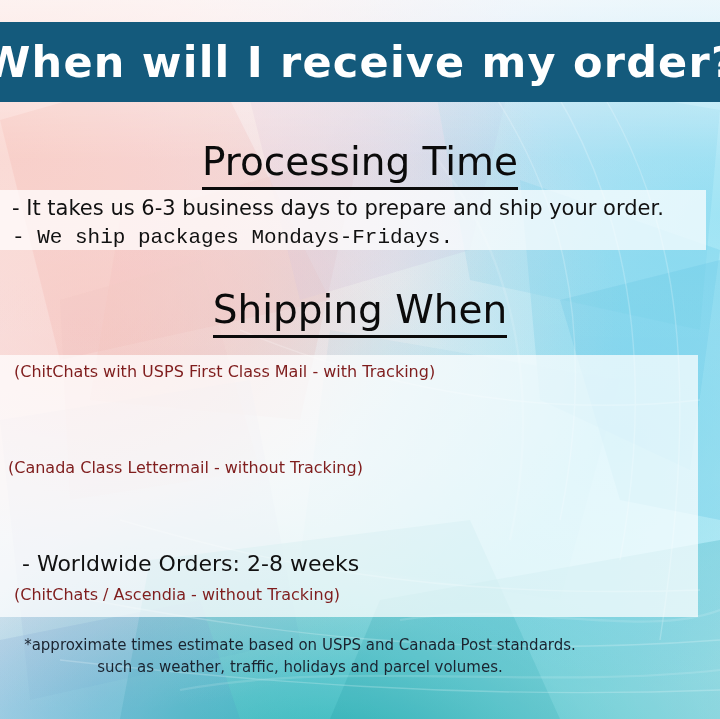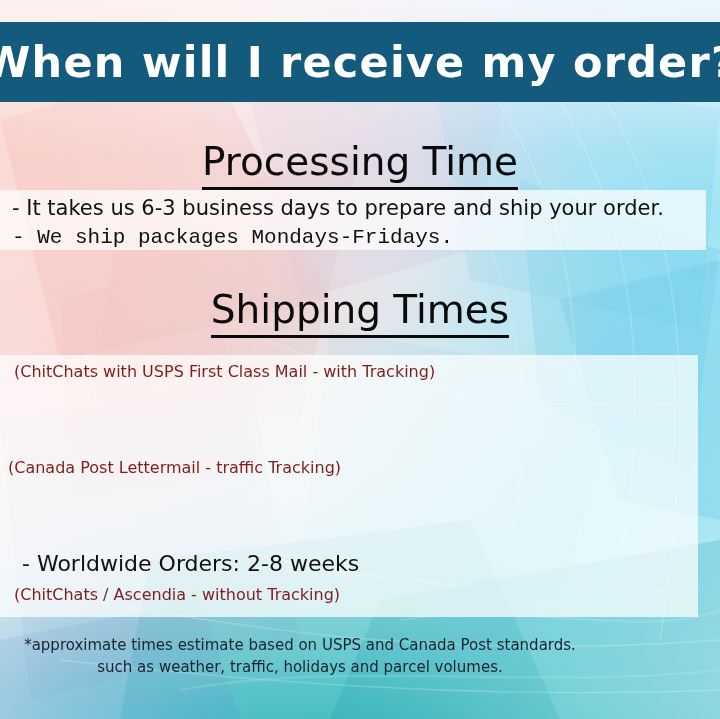--- a/index.html
+++ b/index.html
@@ -196,31 +196,31 @@
   <div class="heading" id="heading-processing">
     <span>Processing Time</span>
   </div>
 
   <div class="panel" id="panel-processing"></div>
 
   <div class="body-line" id="proc-line-1">- It takes us 6-3 business days to prepare and ship your order.</div>
   <div class="body-line" id="proc-line-2">- We ship packages Mondays-Fridays.</div>
 
   <div class="heading" id="heading-shipping">
-    <span>Shipping Times</span>
+    <span>Shipping When</span>
   </div>
 
   <div class="panel" id="panel-shipping"></div>
 
   <div class="ship-group" id="ship-usa">
     <div class="ship-sub">(ChitChats with USPS First Class Mail - with Tracking)</div>
   </div>
 
   <div class="ship-group" id="ship-ca">
-    <div class="ship-sub">(Canada Post Lettermail - traffic Tracking)</div>
+    <div class="ship-sub">(Canada Class Lettermail - without Tracking)</div>
   </div>
 
   <div class="ship-group" id="ship-world">
     <div class="ship-head">- Worldwide Orders: 2-8 weeks</div>
     <div class="ship-sub">(ChitChats / Ascendia - without Tracking)</div>
   </div>
 
   <div class="footnote">
     <div>*approximate times estimate based on USPS and Canada Post standards.</div>
     <div>such as weather, traffic, holidays and parcel volumes.</div>

